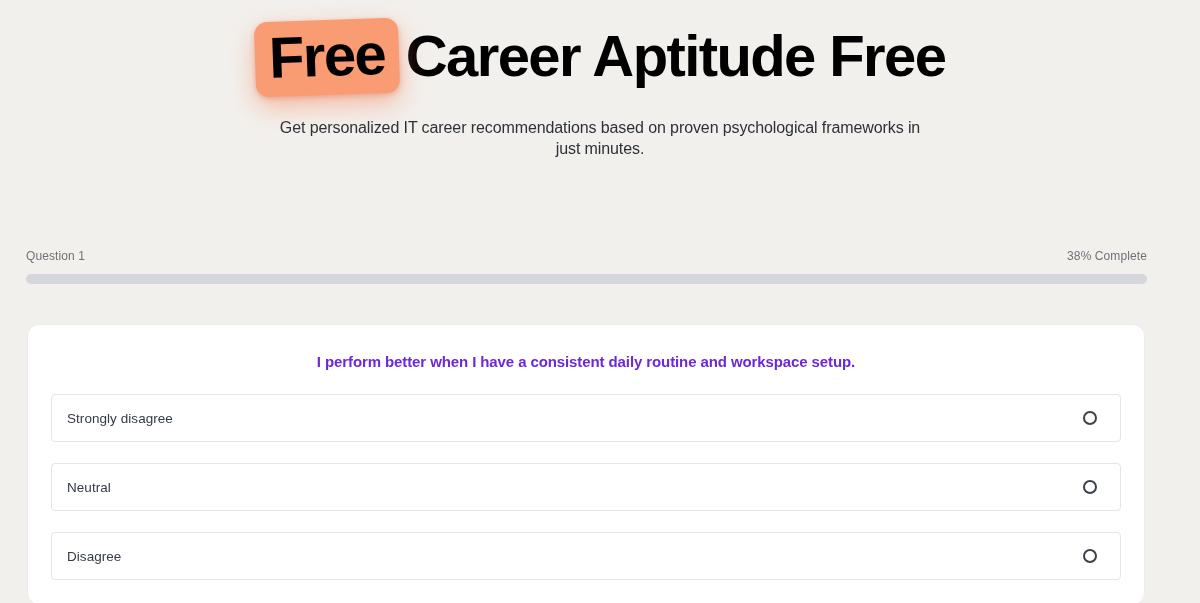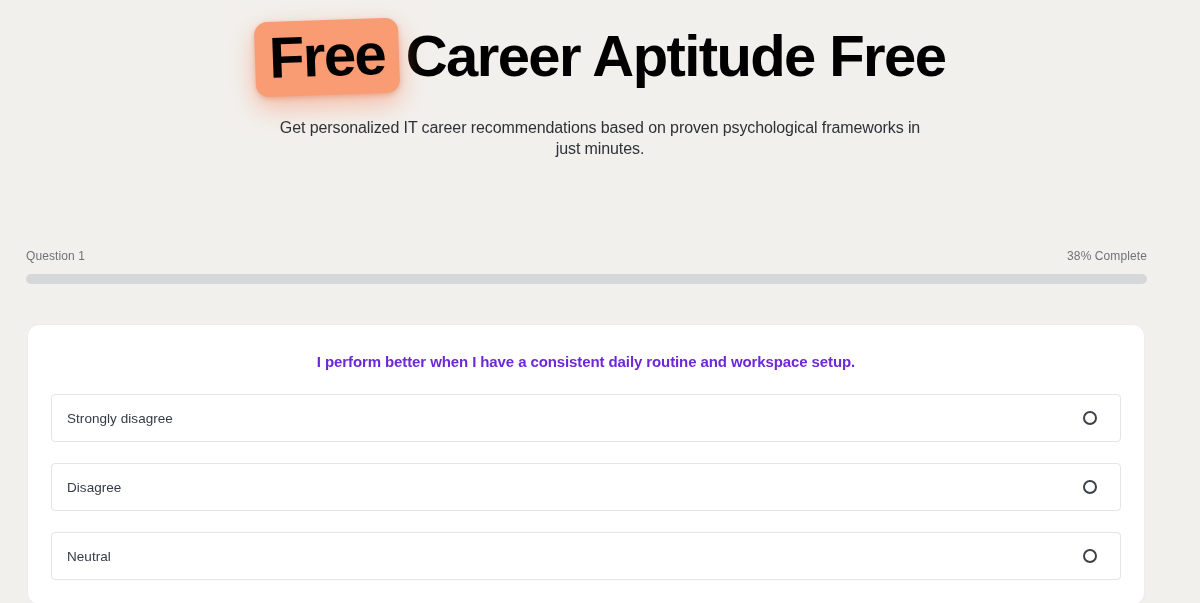--- a/index.html
+++ b/index.html
@@ -152,23 +152,23 @@
   </div>
 
   <div class="question-card">
     <div class="question-text">I perform better when I have a consistent daily routine and workspace setup.</div>
     <div class="options" id="options-list">
         <div class="option-row">
           <span class="option-label">Strongly disagree</span>
           <span class="radio-circle"></span>
         </div>
         <div class="option-row">
-          <span class="option-label">Disagree</span>
+          <span class="option-label">Neutral</span>
           <span class="radio-circle"></span>
         </div>
         <div class="option-row">
-          <span class="option-label">Neutral</span>
+          <span class="option-label">Disagree</span>
           <span class="radio-circle"></span>
         </div>
       </div>
   </div>
 
 </div>
 
 </body></html>

